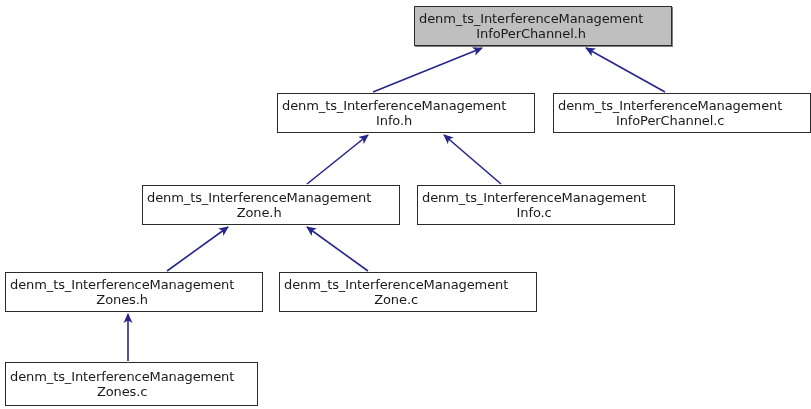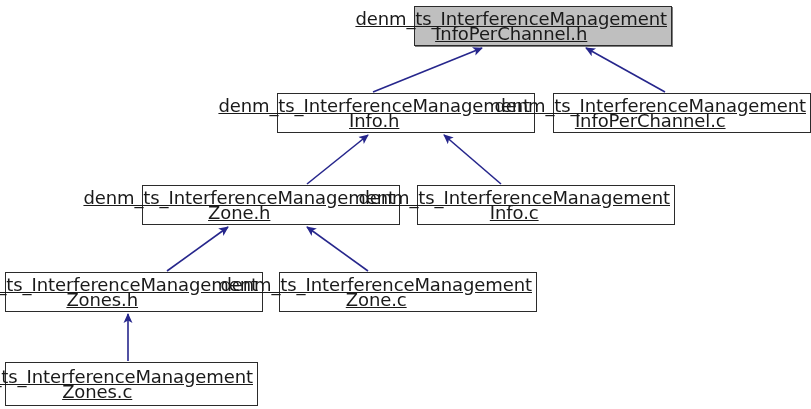--- a/index.html
+++ b/index.html
@@ -22,29 +22,28 @@
     width: 811px;
     height: 409px;
     pointer-events: none;
   }
   .node {
     position: absolute;
     box-sizing: border-box;
     border: 1px solid #2b2b2b;
     background: #ffffff;
     color: #1a1a1a;
-    font-size: 18px;
+    font-size: 13px;
     line-height: 15.5px;
     text-align: center;
     display: flex;
     align-items: center;
-    justify-content: flex-end;
+    justify-content: flex-start;
     white-space: pre-line;
     letter-spacing: -0.1px;
-    text-decoration: underline;
   }
   .node.highlight {
     background: #bfbfbf;
     border-color: #2b2b2b;
     box-shadow: 1px 1px 0 0 #7d7d7d;
   }
   .node .label {
     display: block;
     padding: 0 4px;
   }

